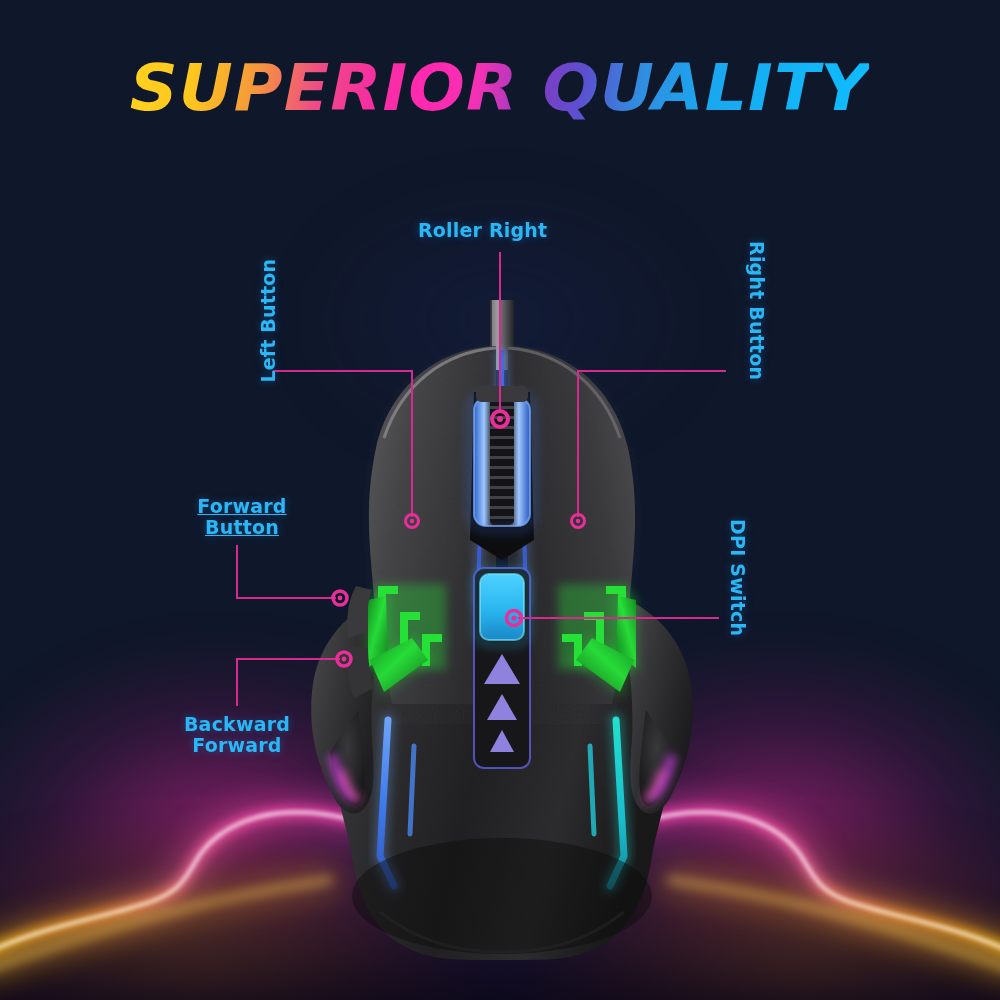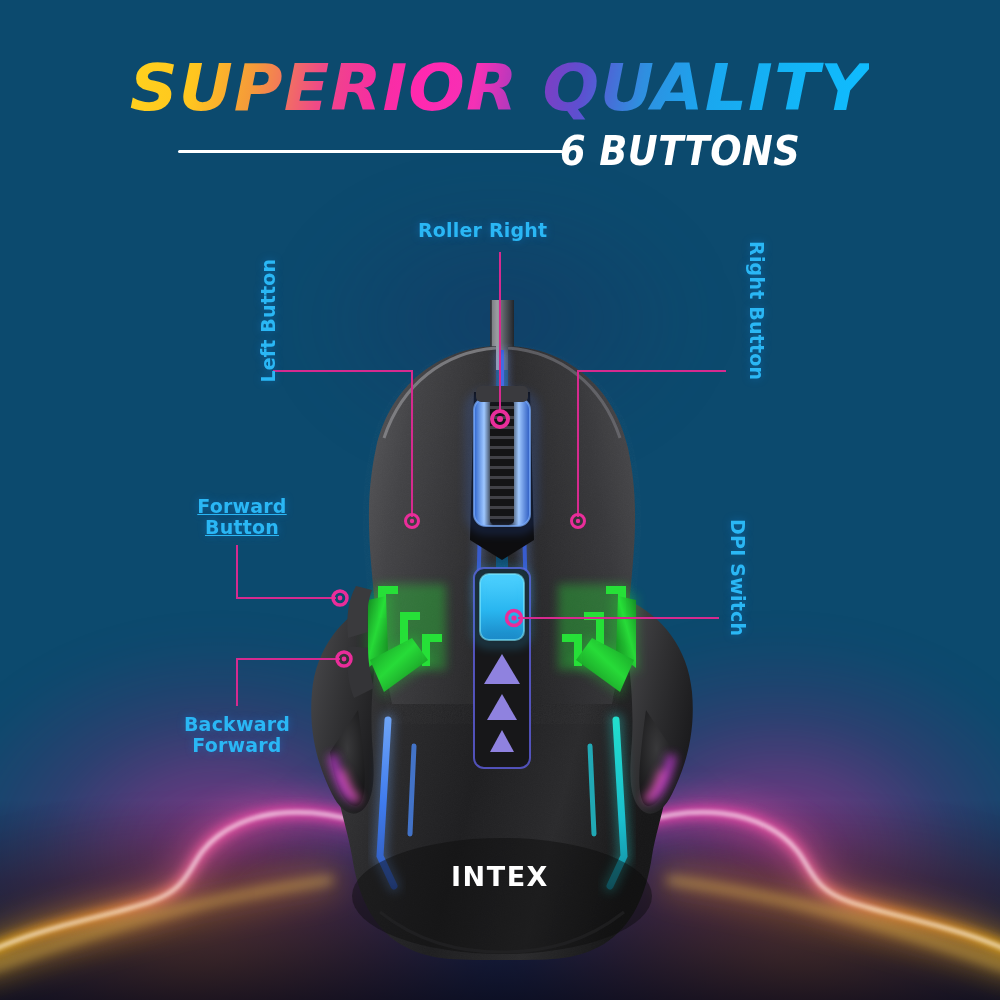--- a/index.html
+++ b/index.html
@@ -1,19 +1,19 @@
 <!DOCTYPE html>
 <html><head>
 <meta charset="utf-8">
 <style>
   * { margin:0; padding:0; box-sizing:border-box; }
   html,body { width:1000px; height:1000px; background:#000; overflow:hidden; }
   body { font-family:"Liberation Sans", sans-serif; position:relative; }
 
-  .stage { position:absolute; inset:0; background:#0c4a6e; overflow:hidden; }
+  .stage { position:absolute; inset:0; background:#0f172a; overflow:hidden; }
 
   
   .bg-glow { position:absolute; border-radius:50%; pointer-events:none; }
   .glow-magenta-l { left:-60px; top:640px; width:560px; height:420px;
      background:radial-gradient(ellipse at 50% 50%, rgba(240,40,160,.55), rgba(180,20,120,.18) 45%, rgba(0,0,0,0) 72%);
      filter:blur(22px); }
   .glow-magenta-r { right:-60px; top:640px; width:560px; height:420px;
      background:radial-gradient(ellipse at 50% 50%, rgba(240,40,160,.55), rgba(180,20,120,.18) 45%, rgba(0,0,0,0) 72%);
      filter:blur(22px); }
   .glow-amber-l { left:-120px; top:830px; width:620px; height:260px;
@@ -136,24 +136,20 @@
     <path d="M640,62 C700,44 750,52 782,76 C814,100 804,126 850,142 C896,158 960,166 1020,196" fill="none" stroke="url(#trailGradR)" stroke-width="11" stroke-linecap="round" opacity=".85" filter="url(#trailBlurMid)"></path>
     <path d="M640,62 C700,44 750,52 782,76 C814,100 804,126 850,142 C896,158 960,166 1020,196" fill="none" stroke="#ffffff" stroke-width="3" stroke-linecap="round" opacity=".95" filter="url(#trailBlurSm)"></path>
 
     <path d="M670,120 C750,132 850,150 1020,212" fill="none" stroke="#ffb217" stroke-width="20" stroke-linecap="round" opacity=".38" filter="url(#trailBlurBig)"></path>
     <path d="M670,120 C750,132 850,150 1020,212" fill="none" stroke="#ffd45a" stroke-width="6" stroke-linecap="round" opacity=".6" filter="url(#trailBlurMid)"></path>
   </svg>
 
   <div class="headline-wrap">
     <div class="headline">SUPERIOR QUALITY</div>
   </div>
-  <div class="sub-row">
-    <div class="sub-rule"></div>
-    <div class="sub-text">6 BUTTONS</div>
-  </div>
 
   <div class="mouse">
   <svg width="468" height="660" viewBox="0 0 468 660">
     <defs>
       <linearGradient id="shellTop" x1="0" y1="0" x2="1" y2="0.3">
         <stop offset="0%" stop-color="#4a4a4c"></stop>
         <stop offset="22%" stop-color="#3a3a3c"></stop>
         <stop offset="50%" stop-color="#2b2b2d"></stop>
         <stop offset="78%" stop-color="#3a3a3c"></stop>
         <stop offset="100%" stop-color="#232325"></stop>
@@ -390,21 +386,20 @@
     </g>
     <g>
       <path d="M80,346 C78,366 80,384 86,398 L106,388 C102,374 100,360 100,348 Z" fill="#343437"></path>
     </g>
 
     <path d="M112,612 C150,642 190,652 234,652 C278,652 318,642 356,612" stroke="#3a3a3d" stroke-width="3" fill="none" opacity=".6"></path>
     <ellipse cx="234" cy="596" rx="150" ry="58" fill="#0a0a0c" opacity=".45"></ellipse>
   </svg>
   </div>
 
-  <div class="brand">INTEX</div>
 
   <svg class="leaders" viewBox="0 0 1000 1000">
     <g stroke="#d62a8f" stroke-width="2" fill="none">
 
       <path d="M500,252 L500,412"></path>
 
       <path d="M273,371 L412,371 L412,517"></path>
 
       <path d="M726,371 L578,371 L578,517"></path>
 

